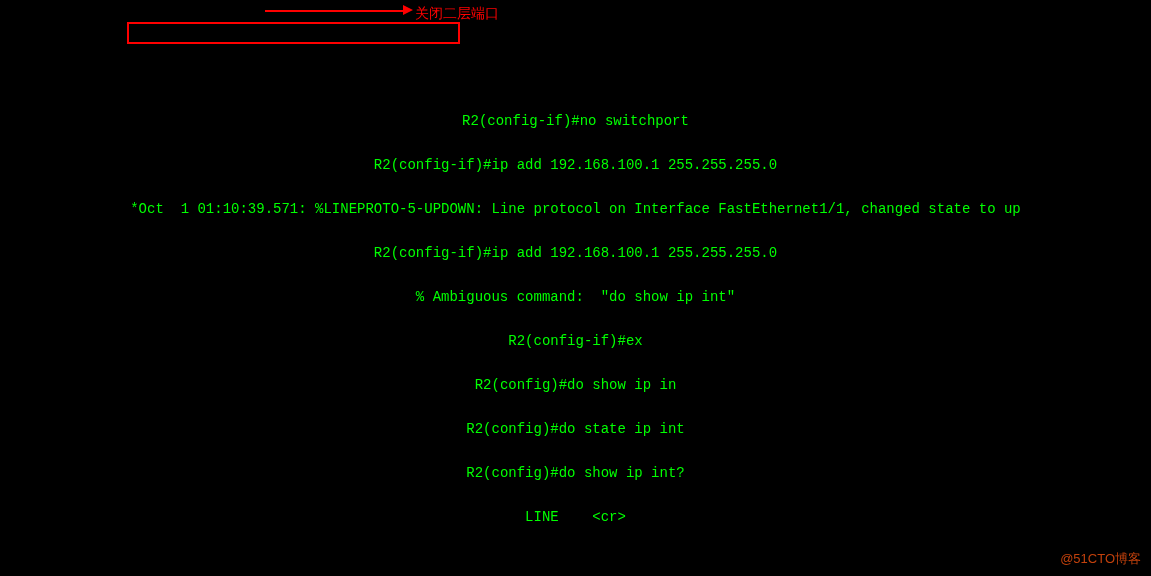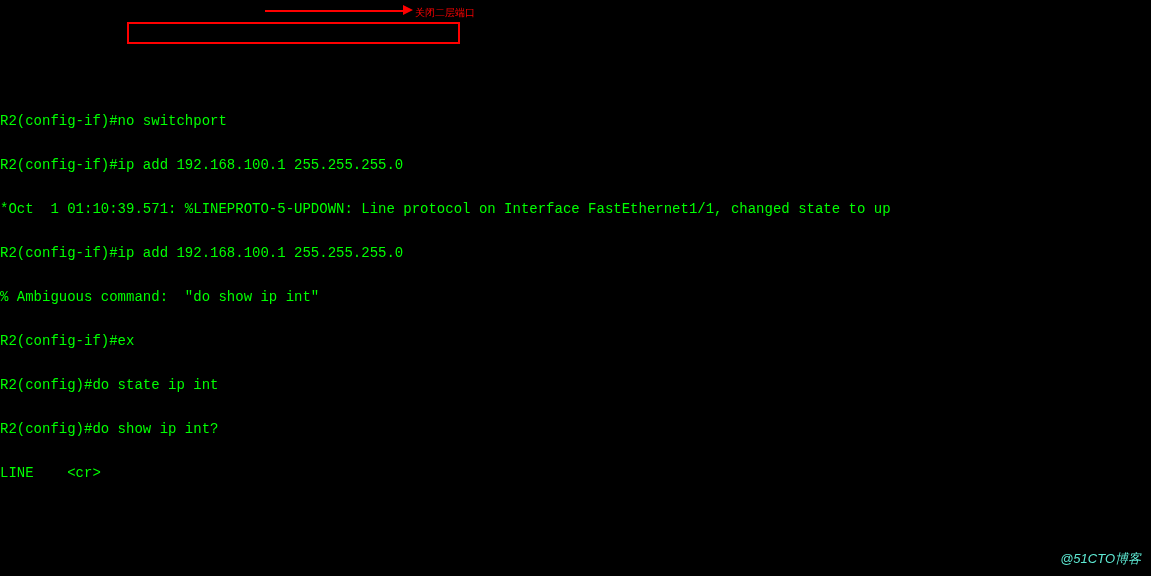--- a/index.html
+++ b/index.html
@@ -18,41 +18,41 @@
       overflow: hidden;
       position: relative;
       white-space: pre;
     }
     .terminal {
       padding: 0;
     }
     .line {
       display: block;
       height: 22px;
+      text-align: center;
     }
     .annotation-box {
       position: absolute;
       border: 2px solid #ff0000;
       pointer-events: none;
     }
     .annotation-text {
       position: absolute;
       color: #ff0000;
       font-family: sans-serif;
-      font-size: 10px;
+      font-size: 14px;
       pointer-events: none;
     }
     .watermark {
       position: absolute;
       bottom: 6px;
       right: 10px;
-      color: #5eead4;
+      color: #c2410c;
       font-family: sans-serif;
       font-size: 13px;
-      font-style: italic;
     }
     .arrow-line {
       position: absolute;
       height: 2px;
       background: #ff0000;
     }
     .arrow-head {
       position: absolute;
       width: 0;
       height: 0;
@@ -66,20 +66,21 @@
 
 
 
 <div class="terminal">
 <span class="line">R2(config-if)#no switchport</span>
 <span class="line">R2(config-if)#ip add 192.168.100.1 255.255.255.0</span>
 <span class="line">*Oct  1 01:10:39.571: %LINEPROTO-5-UPDOWN: Line protocol on Interface FastEthernet1/1, changed state to up</span>
 <span class="line">R2(config-if)#ip add 192.168.100.1 255.255.255.0</span>
 <span class="line">% Ambiguous command:  "do show ip int"</span>
 <span class="line">R2(config-if)#ex</span>
+<span class="line">R2(config)#do show ip in</span>
 <span class="line">R2(config)#do state ip int</span>
 <span class="line">R2(config)#do show ip int?</span>
 <span class="line">LINE    &lt;cr&gt;</span>
 
 
 
 
 
 </div>
 

